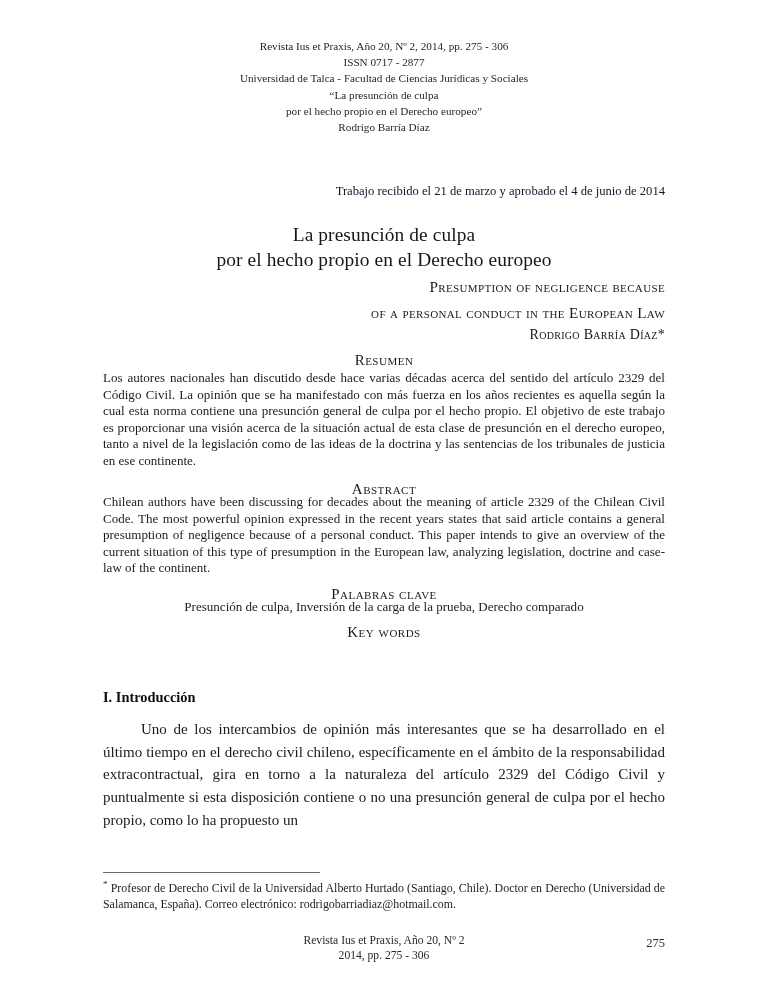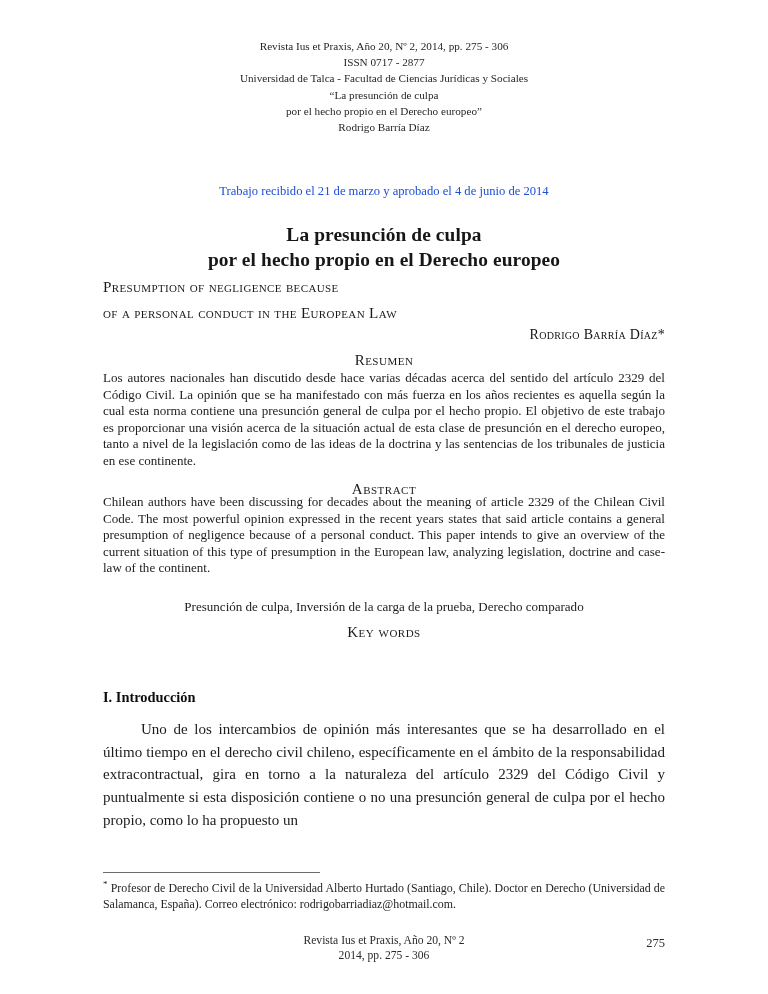--- a/index.html
+++ b/index.html
@@ -38,42 +38,42 @@
     text-align: center;
     font-size: 11.2px;
     line-height: 16.2px;
     color: #262626;
   }
   .running-head div { white-space: pre; }
 
   
   .received {
     top: 183px;
-    text-align: center;
+    text-align: right;
     font-size: 12.6px;
     line-height: 16px;
-    color: #1d4ed8;
+    color: #0f172a;
   }
 
   
   .title {
     top: 209px;
     text-align: center;
     font-size: 19.4px;
     line-height: 25.5px;
     font-weight: normal;
     color: #171717;
     letter-spacing: .1px;
   }
-  .title div { white-space: nowrap; font-weight: bold; }
+  .title div { white-space: nowrap; }
 
   
   .subtitle {
     top: 261px;
-    text-align: left;
+    text-align: right;
     font-size: 15.2px;
     line-height: 26px;
     font-variant: small-caps;
     font-weight: normal;
     color: #1a1a1a;
     letter-spacing: .35px;
   }
   .subtitle div { white-space: nowrap; }
 
   
@@ -211,20 +211,21 @@
   </h2>
 
   <div class="col author">Rodrigo Barría Díaz*</div>
 
   <div class="col mini-head" id="resumen-head">Resumen</div>
   <div class="col abs-body" id="resumen-body">Los autores nacionales han discutido desde hace varias décadas acerca del sentido del artículo 2329 del Código Civil. La opinión que se ha manifestado con más fuerza en los años recientes es aquella según la cual esta norma contiene una presunción general de culpa por el hecho propio. El objetivo de este trabajo es proporcionar una visión acerca de la situación actual de esta clase de presunción en el derecho europeo, tanto a nivel de la legislación como de las ideas de la doctrina y las sentencias de los tribunales de justicia en ese continente.</div>
 
   <div class="col mini-head" id="abstract-head">Abstract</div>
   <div class="col abs-body" id="abstract-body">Chilean authors have been discussing for decades about the meaning of article 2329 of the Chilean Civil Code. The most powerful opinion expressed in the recent years states that said article contains a general presumption of negligence because of a personal conduct. This paper intends to give an overview of the current situation of this type of presumption in the European law, analyzing legislation, doctrine and case-law of the continent.</div>
 
+  <div class="col mini-head" id="palabras-head">Palabras clave</div>
   <div class="col kw-body" id="palabras-body">Presunción de culpa, Inversión de la carga de la prueba, Derecho comparado</div>
 
   <div class="col mini-head" id="keywords-head">Key words</div>
 
   <div class="col sec-head">I. Introducción</div>
 
   <p class="col body-text">Uno de los intercambios de opinión más interesantes que se ha desarrollado en el último tiempo en el derecho civil chileno, específicamente en el ámbito de la responsabilidad extracontractual, gira en torno a la naturaleza del artículo 2329 del Código Civil y puntualmente si esta disposición contiene o no una presunción general de culpa por el hecho propio, como lo ha propuesto un</p>
 
   <div class="fn-rule"></div>
 

